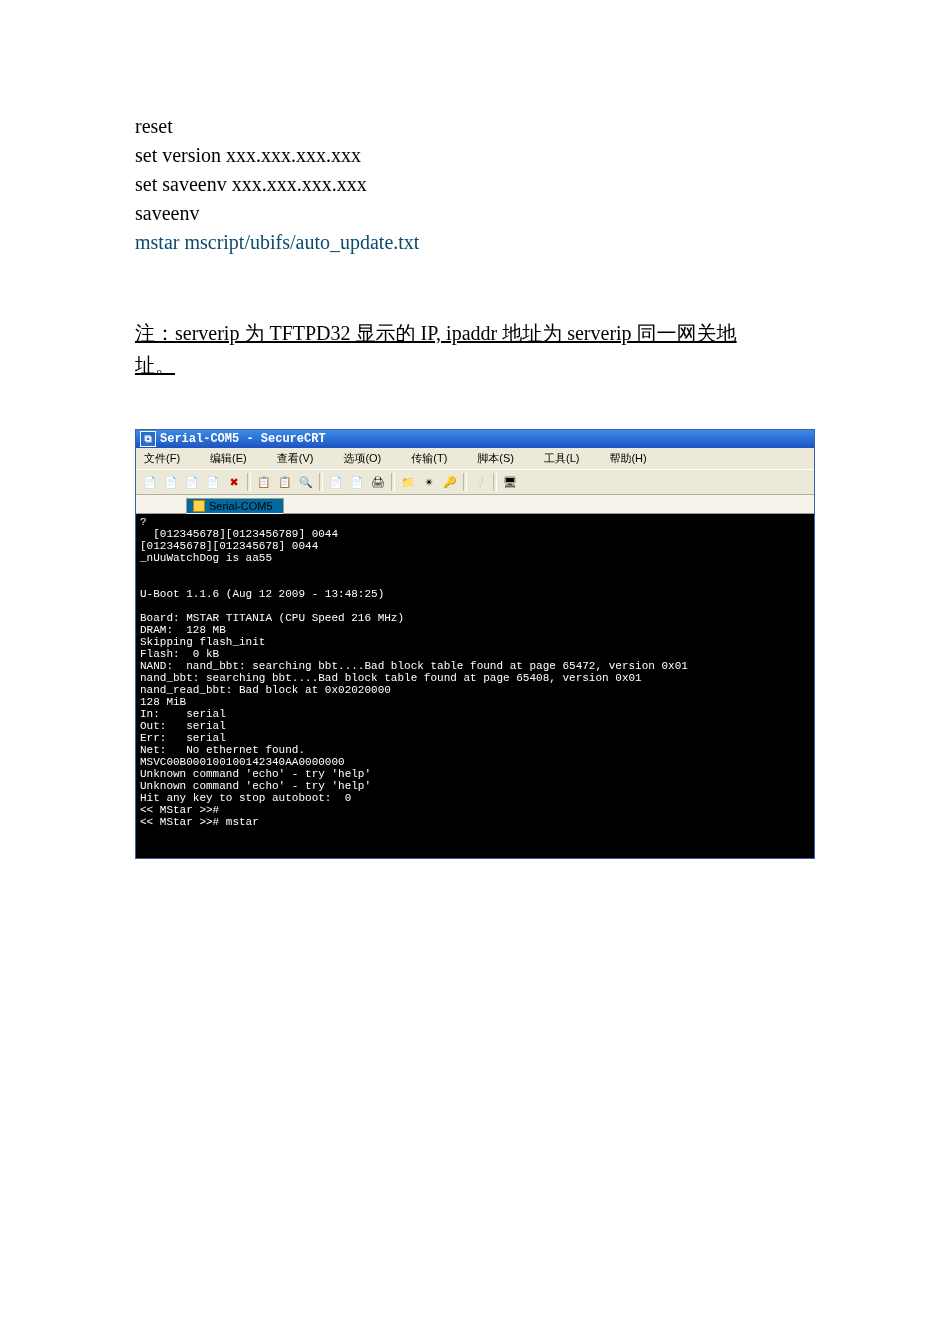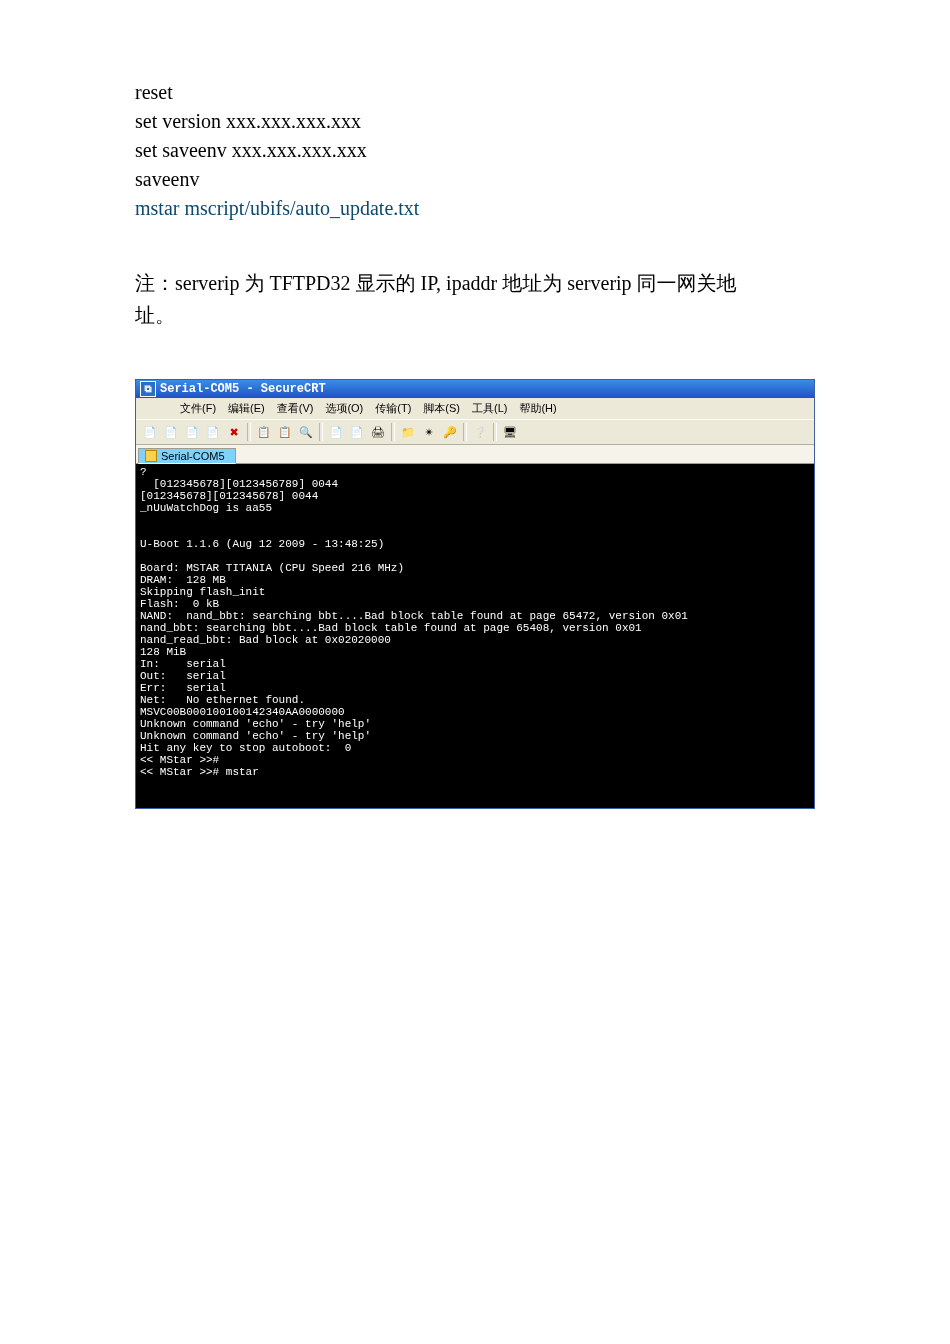--- a/index.html
+++ b/index.html
@@ -1,29 +1,29 @@
 <!DOCTYPE html>
 <html><head>
 <meta charset="utf-8">
 <style>
   html,body{margin:0;padding:0;background:#fff;font-family:"Times New Roman","SimSun",serif;}
-  .page{width:875px;min-height:1344px;box-sizing:border-box;padding:78px 135px 0 135px;color:#000;}
+  .page{width:875px;min-height:1344px;box-sizing:border-box;padding:112px 135px 0 135px;color:#000;}
   .cmd-block{font-size:20px;line-height:1.45;}
   .cmd-red{color:#0c4a6e;}
-  .note{font-size:20px;margin-top:44px;line-height:1.6;}
+  .note{font-size:20px;margin-top:60px;line-height:1.6;text-decoration:underline;}
   
   .crt-window{width:678px;margin-top:48px;border:1px solid #3a5ea8;background:#ece9d8;font-family:"Tahoma","SimSun",sans-serif;font-size:11px;}
   .crt-titlebar{height:18px;background:linear-gradient(#3b8ce8,#1e52c2);display:flex;align-items:center;padding-left:4px;color:#fff;font-weight:bold;font-family:"Courier New",monospace;font-size:12px;letter-spacing:0;}
   .crt-titleicon{width:14px;height:14px;margin-right:4px;display:inline-flex;align-items:center;justify-content:center;font-size:10px;background:#2a6fc7;border:1px solid #fff;}
-  .crt-menubar{display:flex;gap:12px;padding:3px 8px;background:#ece9d8;color:#000;margin-left:36px;}
+  .crt-menubar{display:flex;gap:30px;padding:3px 8px;background:#ece9d8;color:#000;}
   .crt-toolbar{display:flex;align-items:center;gap:1px;padding:2px 4px;background:#ece9d8;border-top:1px solid #fff;border-bottom:1px solid #b0afa0;}
   .tb-btn{width:18px;height:18px;display:inline-flex;align-items:center;justify-content:center;font-size:11px;border:1px solid transparent;}
   .tb-sep{width:2px;height:18px;border-left:1px solid #bab9aa;border-right:1px solid #fff;margin:0 2px;}
   .crt-tabbar{background:#f5f3ea;padding:2px 2px 0 2px;border-bottom:1px solid #9f9d8d;}
-  .crt-tab{display:inline-flex;align-items:center;gap:4px;background:#7dd3fc;border:1px solid #9f9d8d;border-bottom:1px solid #fff;padding:1px 10px 1px 6px;font-size:11px;position:relative;top:1px;}
+  .crt-tab{display:inline-flex;align-items:center;gap:4px;background:#0369a1;border:1px solid #9f9d8d;border-bottom:1px solid #fff;padding:1px 10px 1px 6px;font-size:11px;position:relative;top:1px;margin-left:48px;}
   .crt-tab .tab-ico{width:10px;height:10px;background:#ffd24a;border:1px solid #b08a00;}
   .crt-terminal{background:#000;color:#fff;font-family:"Courier New","Lucida Console",monospace;font-size:11px;line-height:12px;padding:2px 4px 30px 4px;white-space:pre;letter-spacing:0;}
 </style>
 </head>
 <body>
 
 <div class="page">
 
   <div class="cmd-block">
     <div>reset</div>

